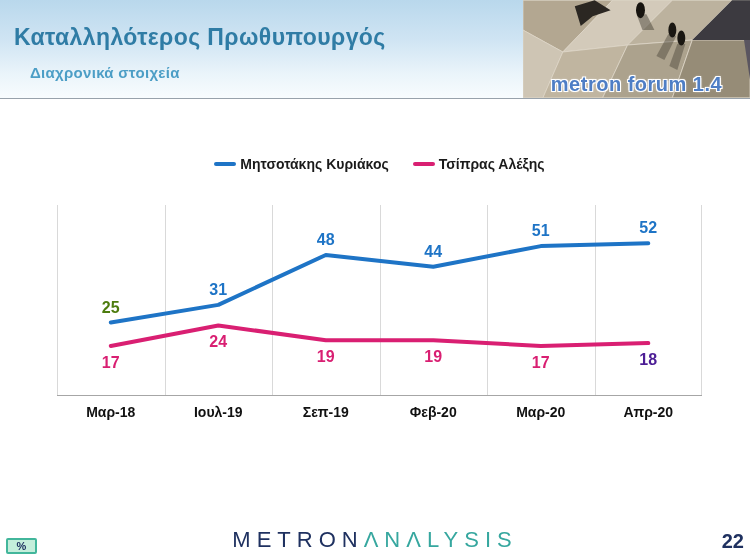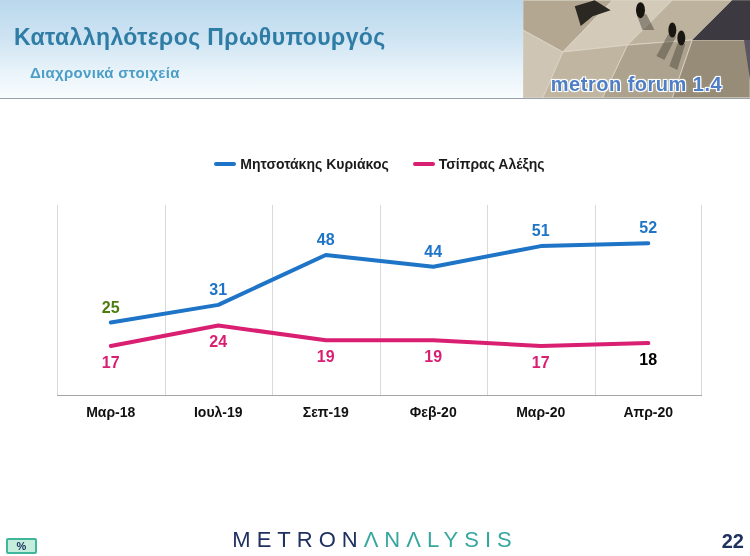--- a/index.html
+++ b/index.html
@@ -135,21 +135,21 @@
       <div class="dlabel" style="color: rgb(30, 116, 198); left: 141.25px; top: 76.9077px;">31</div>
       <div class="dlabel" style="color: rgb(30, 116, 198); left: 248.75px; top: 26.9538px;">48</div>
       <div class="dlabel" style="color: rgb(30, 116, 198); left: 356.25px; top: 38.7077px;">44</div>
       <div class="dlabel" style="color: rgb(30, 116, 198); left: 463.75px; top: 18.1385px;">51</div>
       <div class="dlabel" style="color: rgb(30, 116, 198); left: 571.25px; top: 15.2px;">52</div>
       <div class="dlabel" style="color: rgb(217, 31, 114); left: 33.75px; top: 150.046px;">17</div>
       <div class="dlabel" style="color: rgb(217, 31, 114); left: 141.25px; top: 129.477px;">24</div>
       <div class="dlabel" style="color: rgb(217, 31, 114); left: 248.75px; top: 144.169px;">19</div>
       <div class="dlabel" style="color: rgb(217, 31, 114); left: 356.25px; top: 144.169px;">19</div>
       <div class="dlabel" style="color: rgb(217, 31, 114); left: 463.75px; top: 150.046px;">17</div>
-      <div class="dlabel" style="color: #000000; left: 571.25px; top: 147.108px;">18</div>
+      <div class="dlabel" style="color: #4c1d95; left: 571.25px; top: 147.108px;">18</div>
     </div>
   <div class="xlabels" id="xlabels">
       <div class="xlab">Μαρ-18</div>
       <div class="xlab">Ιουλ-19</div>
       <div class="xlab">Σεπ-19</div>
       <div class="xlab">Φεβ-20</div>
       <div class="xlab">Μαρ-20</div>
       <div class="xlab">Απρ-20</div>
     </div>
 

